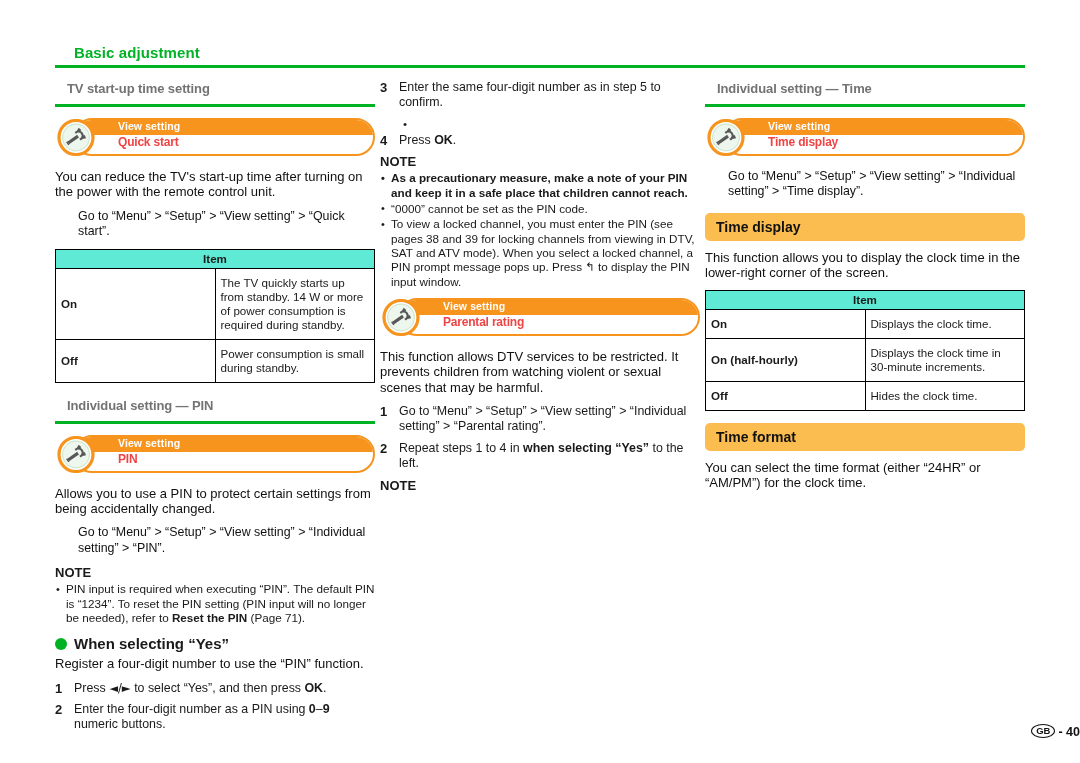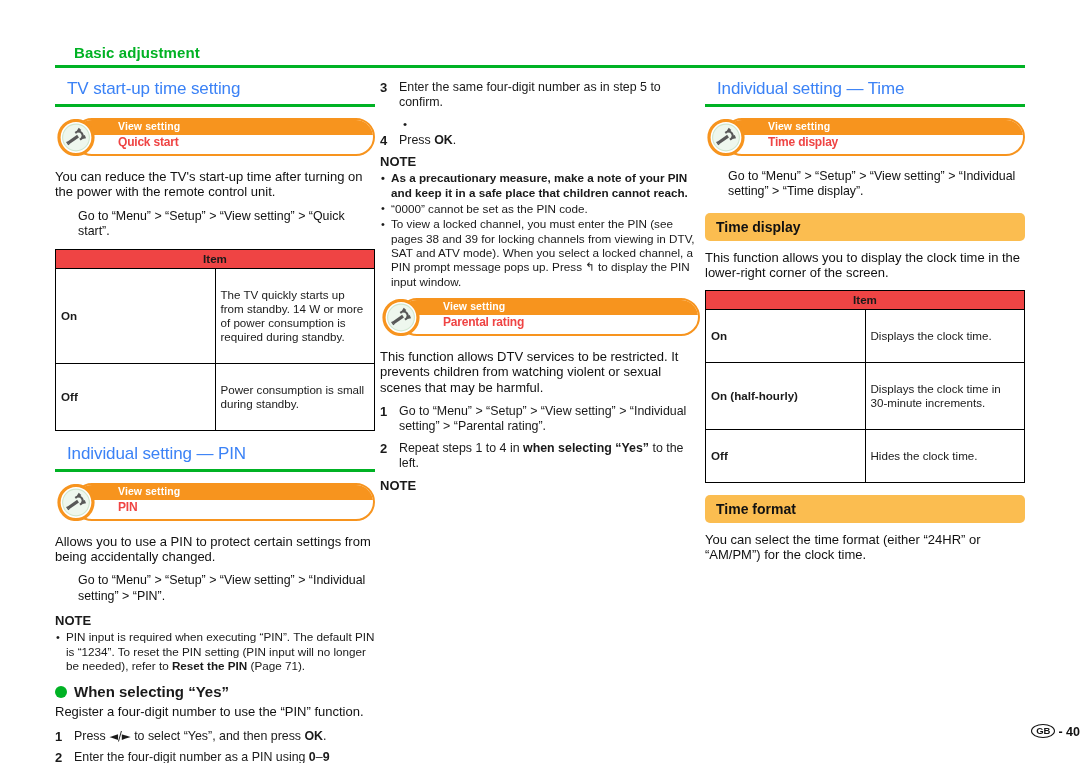--- a/index.html
+++ b/index.html
@@ -43,26 +43,26 @@
     width:970px;height:620px;
     display:flex;
     gap:0;
   }
   .col{width:320px;box-sizing:border-box;}
   .col.mid{margin-left:5px;}
   .col.right{margin-left:5px;}
 
   
   h2.sect{
-    font-size:17px;
-    font-weight:normal;
+    font-size:13px;
+    font-weight:bold;
     margin:0 0 0 0;
     padding:0 0 4px 12px;
     line-height:22px;
-    color:#3b82f6;
+    color:#737373;
     letter-spacing:-.1px;
   }
   .sect-rule{height:3px;background:#00b224;margin-bottom:11px;}
 
   
   .vs-wrap{position:relative;height:40px;margin-bottom:11px;}
   .vs-pill{
     position:absolute;left:18px;top:0;right:0;height:38px;
     border:2px solid #f7941e;
     border-radius:19px;
@@ -161,31 +161,31 @@
   }
 
   
   table.itbl{
     border-collapse:collapse;
     width:100%;
     margin:2px 0 12px 0;
     table-layout:fixed;
   }
   table.itbl th{
-    background:#ef4444;
+    background:#5eead4;
     border:1px solid #000;
     font-size:11.6px;font-weight:bold;
     text-align:center;
     padding:2px 3px;
     line-height:14px;
   }
   table.itbl td{
     border:1px solid #000;
     font-size:11.6px;line-height:14px;
-    padding:19px 5px;
+    padding:7px 5px;
     vertical-align:middle;
   }
   table.itbl td.k{font-weight:bold;width:38%;}
   table.itbl.narrowk td.k{width:33%;}
 
   b,strong{font-weight:bold;}
 
   
   .footer{
     position:absolute;left:0;bottom:24px;width:1080px;

